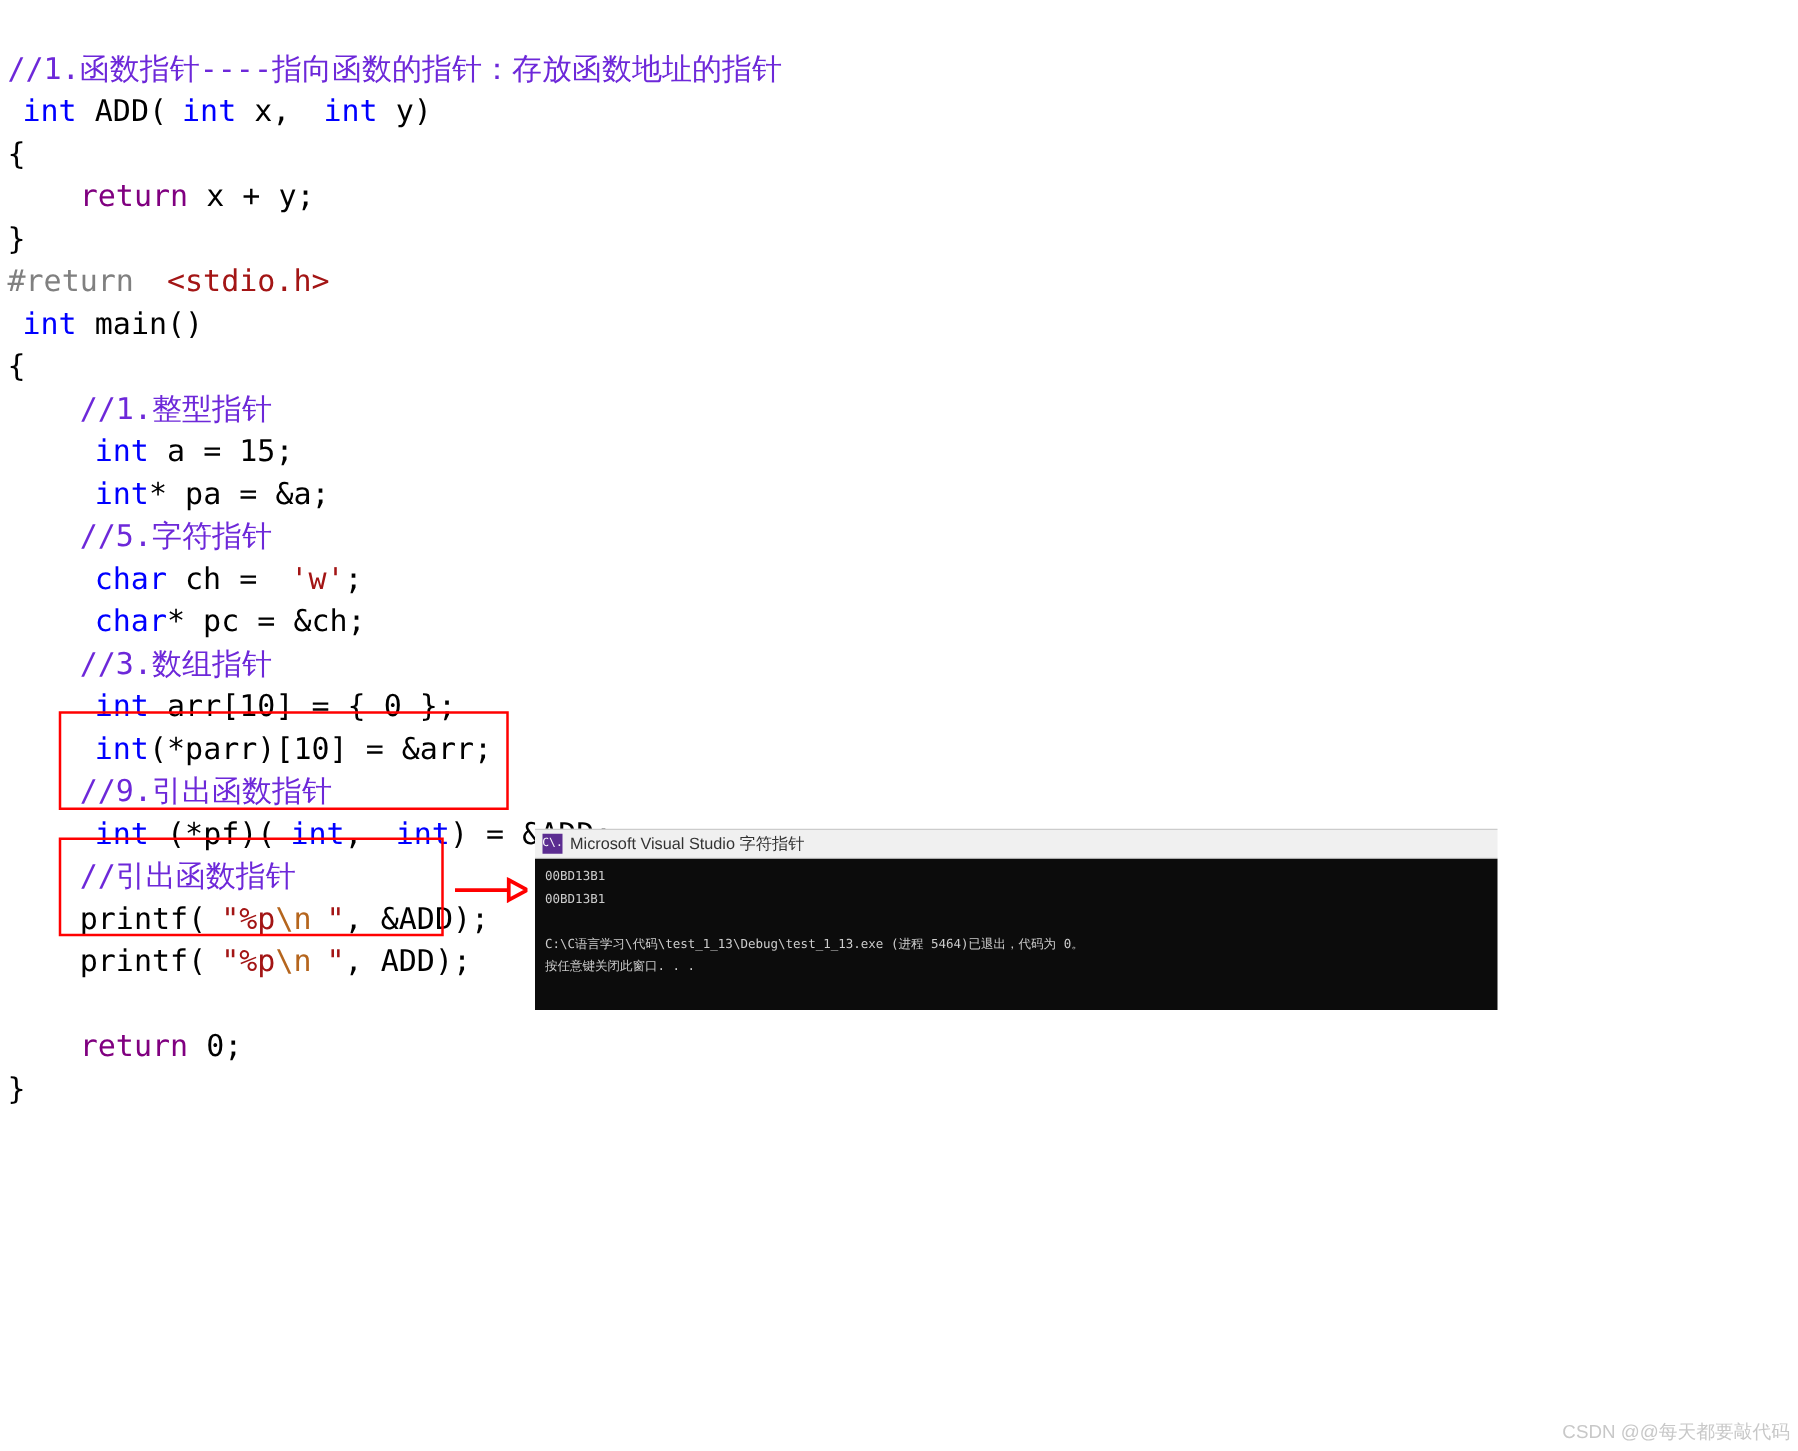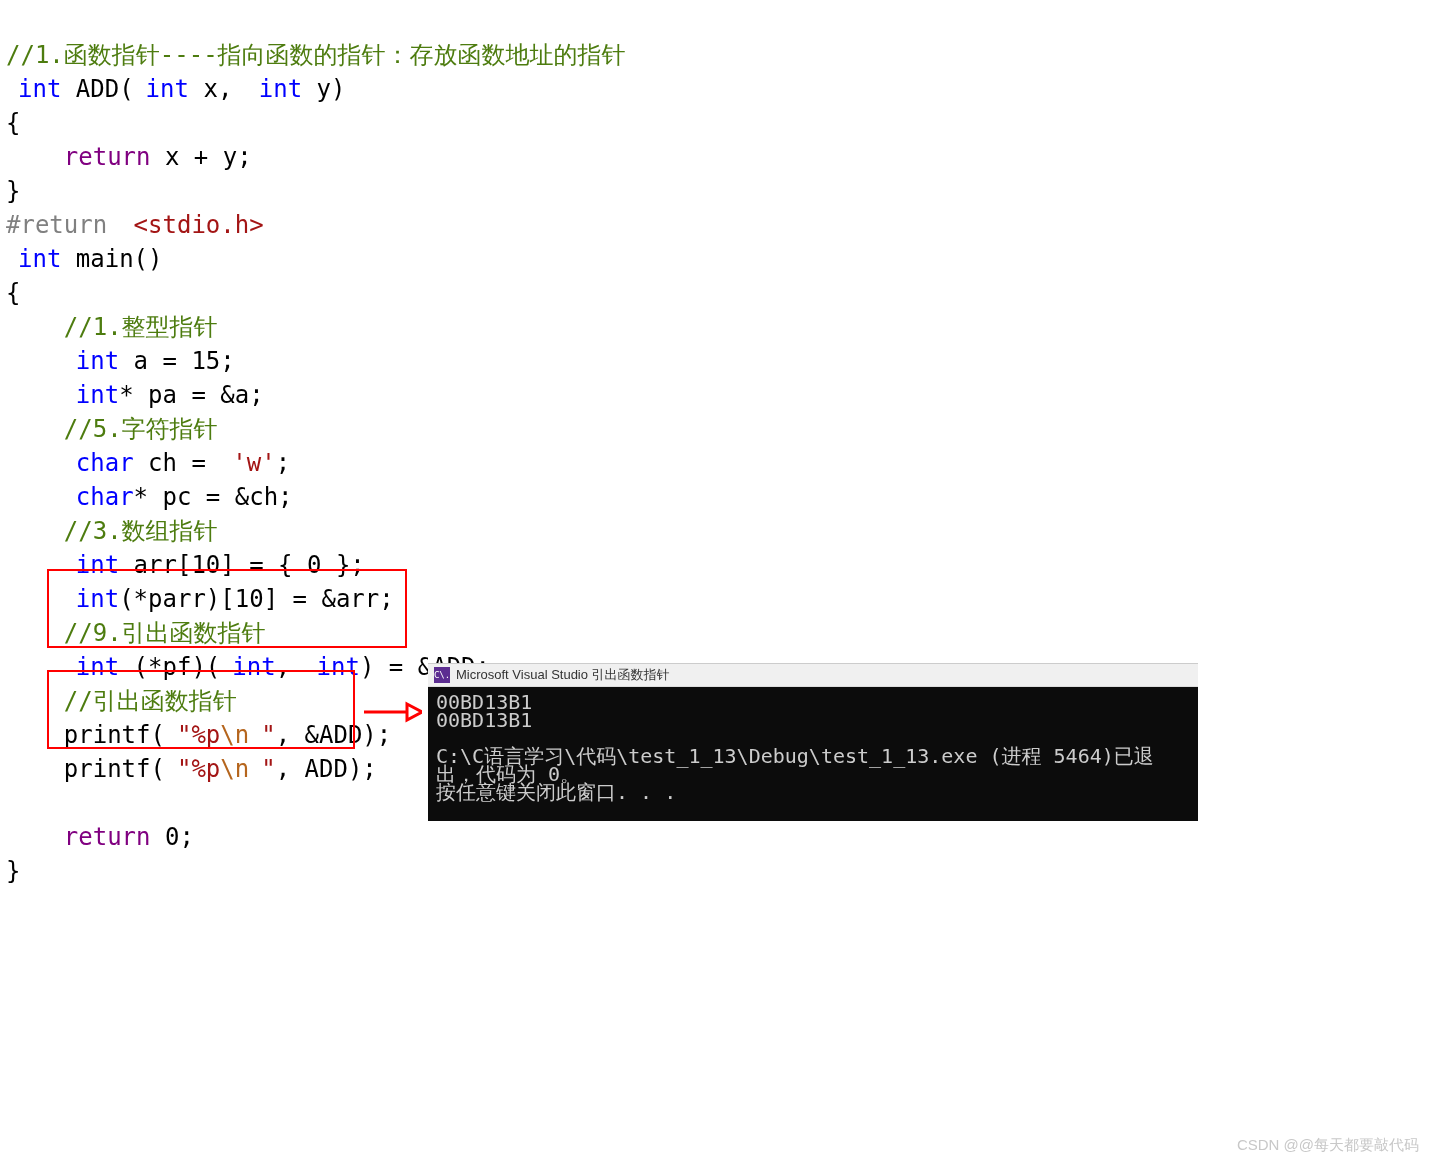--- a/index.html
+++ b/index.html
@@ -12,21 +12,21 @@
     height: 1161px;
     position: relative;
     overflow: hidden;
   }
   .code-area {
     position: relative;
     padding: 4px 0 0 6px;
     line-height: 34px;
     white-space: pre;
   }
-  .comment { color: #4d7c0f; }
+  .comment { color: #6d28d9; }
   .type { color: #0000ff; margin-left: 12px; }
   .str { color: #a31515; margin-left: 12px; }
   .esc { color: #a08060; }
   .ident { color: #000000; }
   .paren { color: #000000; }
   .purple { color: #800080; }
   .red-box {
     position: absolute;
     border: 2px solid #ff0000;
     background: transparent;
@@ -65,29 +65,29 @@
   .title-icon {
     width: 16px; height: 16px;
     background: #5c2d91;
     display: flex; align-items: center; justify-content: center;
     color: #fff; font-size: 9px; font-family: Consolas, monospace;
   }
   .console-body {
     background: #0c0c0c;
     color: #cccccc;
     font-family: "NSimSun", "Consolas", monospace;
-    font-size: 20px;
+    font-size: 10px;
     line-height: 18px;
     padding: 6px 8px 20px 8px;
     white-space: pre-wrap;
     min-height: 95px;
   }
   .watermark {
     position: absolute;
-    right: 19px;
+    right: 6px;
     bottom: 6px;
     color: #c8c8c8;
     font-size: 15px;
     font-family: "Microsoft YaHei", sans-serif;
   }
   .guide {
     color: #c0c0c0;
   }
 </style>
 </head>
@@ -127,21 +127,21 @@
 <div class="arrow">
   <svg viewBox="0 0 60 30">
     <line x1="2" y1="15" x2="45" y2="15" stroke="#ff0000" stroke-width="3"></line>
     <polygon points="45,7 60,15 45,23" fill="none" stroke="#ff0000" stroke-width="3"></polygon>
   </svg>
 </div>
 
 <div class="console-win">
   <div class="console-title">
     <div class="title-icon">C\.</div>
-    <span>Microsoft Visual Studio 引出函数指针</span>
+    <span>Microsoft Visual Studio 字符指针</span>
   </div>
   <div class="console-body"><span>00BD13B1</span>
 <span>00BD13B1</span>
 <span></span>
 <span>C:\C语言学习\代码\test_1_13\Debug\test_1_13.exe (进程 5464)已退出，代码为 0。</span>
 <span>按任意键关闭此窗口. . .</span></div>
 </div>
 
 <div class="watermark">CSDN @@每天都要敲代码</div>
 

